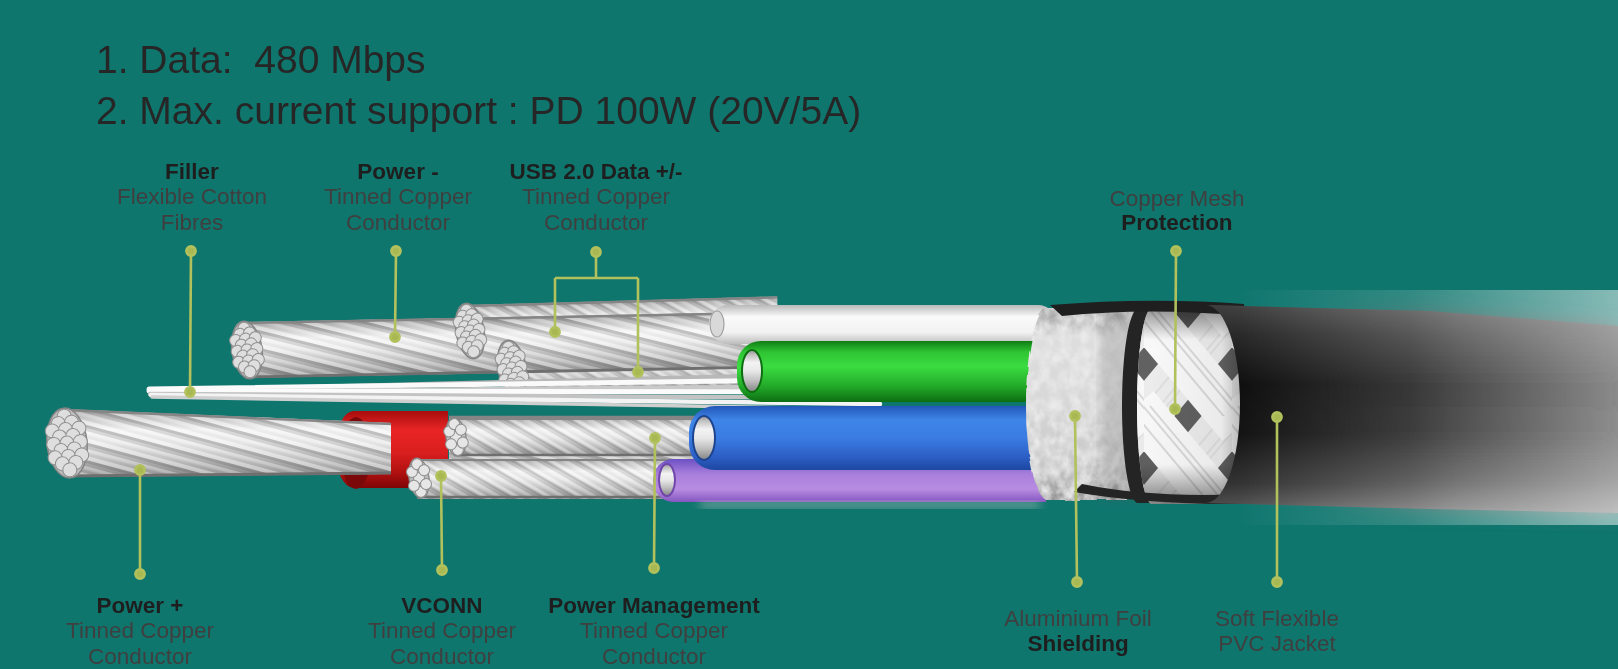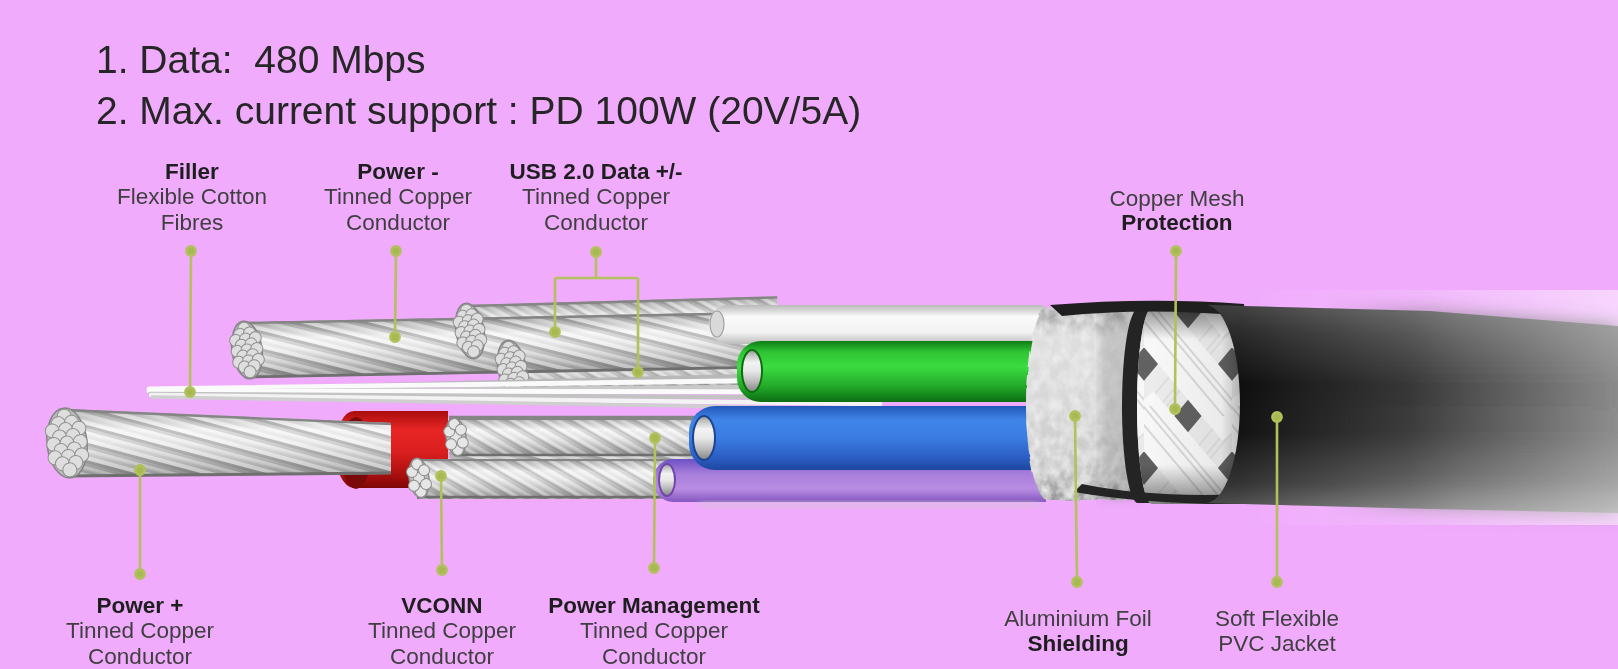--- a/index.html
+++ b/index.html
@@ -1,16 +1,16 @@
 <!DOCTYPE html>
 <html><head>
 <meta charset="utf-8">
 <style>
   html,body{margin:0;padding:0;background:#ffffff;}
-  #stage{position:relative;width:1618px;height:669px;overflow:hidden;background:#f0abfc;
+  #stage{position:relative;width:1618px;height:669px;overflow:hidden;background:#0f766e;
          font-family:"Liberation Sans", sans-serif;}
   svg{position:absolute;left:0;top:0;}
 </style>
 </head>
 <body>
 <div id="stage">
 <svg width="1618" height="669" viewBox="0 0 1618 669">
 <defs>
 
   <linearGradient id="stshade" x1="0" y1="0" x2="0" y2="1">

